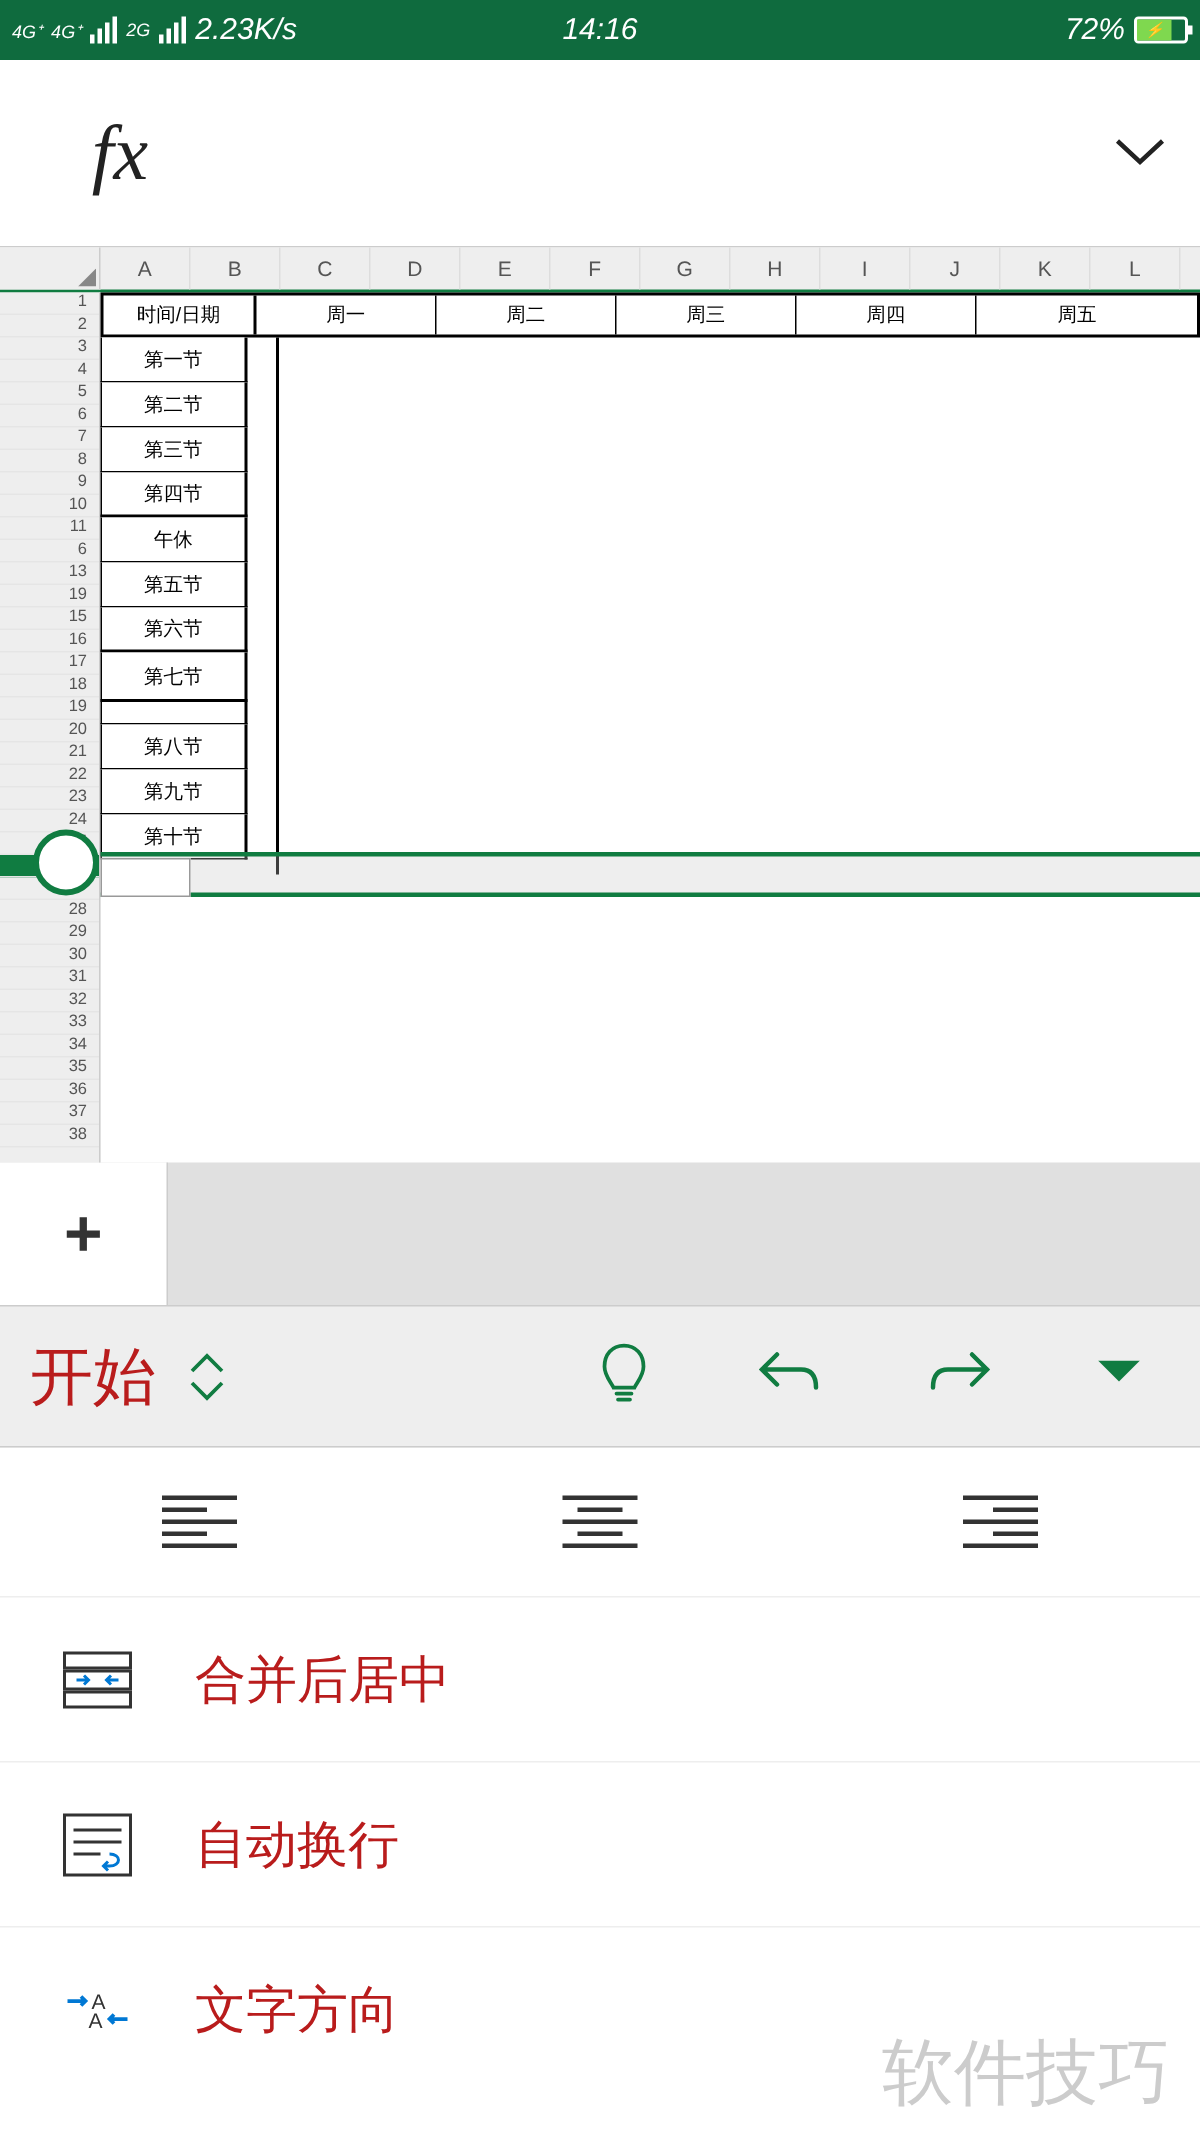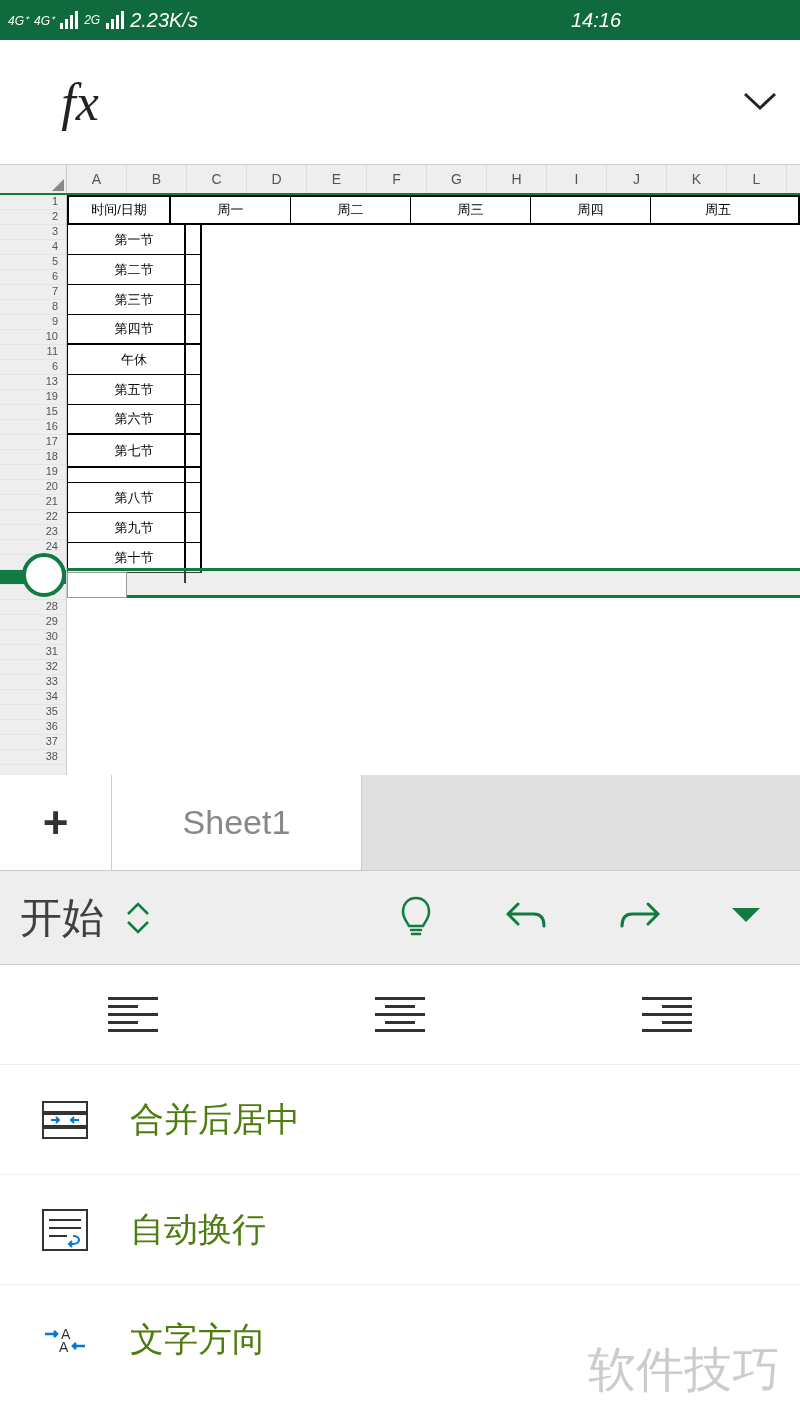--- a/index.html
+++ b/index.html
@@ -27,55 +27,55 @@
 .corner { width: 67px; background: #eee; border-right: 1px solid #ccc; display: flex; justify-content: flex-end; align-items: flex-end; padding: 2px; }
 .col-h { width: 60px; text-align: center; font-size: 14px; color: #555; border-right: 1px solid #ddd; line-height: 28px; }
 
 
 .grid-body { display: flex; height: 580px; position: relative; }
 .row-headers { width: 67px; background: #eee; border-right: 1px solid #ccc; }
 .row-h { height: 15px; text-align: right; padding-right: 8px; font-size: 11px; color: #555; border-bottom: 1px solid #e5e5e5; }
 .cells { flex: 1; position: relative; }
 .day-header-row { position: absolute; left: 0; top: 0; height: 30px; border: 2px solid #000; display: flex; }
 .day-col { border-right: 1px solid #000; display: flex; align-items: center; justify-content: center; font-size: 13px; }
-.period-col { position: absolute; left: 0; width: 135px; }
+.period-col { position: absolute; left: 0; width: 98px; }
 .period-cell { height: 30px; border: 1px solid #000; border-top: none; display: flex; align-items: center; justify-content: center; font-size: 13px; background: #fff; }
 .thick-bottom { border-bottom: 2px solid #000; }
 .thick-right { border-right: 2px solid #000 !important; }
 .thin-cell { height: 15px; }
 .vertical-line { position: absolute; width: 2px; background: #000; }
 
 
 .selection-row { position: absolute; left: 0; right: 0; height: 30px; border-top: 3px solid #107c41; border-bottom: 3px solid #107c41; background: rgba(200,200,200,0.3); }
 .selection-handle { position: absolute; width: 44px; height: 44px; border: 4px solid #107c41; border-radius: 50%; background: #fff; }
 .sel-cell { position: absolute; background: #fff; border: 1px solid #999; }
 .row-h.selected { background: #107c41; color: #fff; }
 
 
 .sheet-tabs { height: 95px; background: #e0e0e0; display: flex; align-items: stretch; }
 .add-sheet { width: 112px; background: #fff; display: flex; align-items: center; justify-content: center; font-size: 44px; font-weight: bold; color: #333; border-right: 1px solid #ccc; }
 .sheet-tab { width: 250px; background: #fff; display: flex; align-items: center; justify-content: center; font-size: 34px; color: #888; border-right: 1px solid #ccc; }
 
 
 .ribbon { height: 95px; background: #eee; display: flex; align-items: center; padding: 0 20px; border-top: 1px solid #ccc; border-bottom: 1px solid #ccc; }
-.ribbon-tab { color: #404040; font-size: 42px; margin-right: 20px; }
+.ribbon-tab { color: #b91c1c; font-size: 42px; margin-right: 20px; }
 .ribbon-chev { display: flex; flex-direction: column; gap: 2px; }
 .ribbon-icons { flex: 1; display: flex; justify-content: flex-end; gap: 70px; align-items: center; padding-right: 20px; }
 
 
 .align-row { height: 100px; display: flex; justify-content: space-around; align-items: center; border-bottom: 1px solid #eee; }
 .align-btn { display: flex; flex-direction: column; gap: 5px; width: 50px; }
 .align-line { height: 3px; background: #333; }
 
 
-.menu-item { height: 110px; display: flex; align-items: center; padding: 0 40px; gap: 40px; font-size: 34px; color: #4d7c0f; border-bottom: 1px solid #eee; }
+.menu-item { height: 110px; display: flex; align-items: center; padding: 0 40px; gap: 40px; font-size: 34px; color: #b91c1c; border-bottom: 1px solid #eee; }
 .menu-icon { width: 50px; height: 50px; display: flex; align-items: center; justify-content: center; }
 
 
-.watermark { position: absolute; bottom: 20px; right: 20px; font-size: 48px; color: #ccc; }
+.watermark { position: absolute; bottom: 8px; right: 20px; font-size: 48px; color: #ccc; }
 </style>
 </head>
 <body>
 
 <div class="status-bar">
   <div class="status-left">
     <span style="font-size:12px">4G⁺</span>
     <span style="font-size:12px">4G⁺</span>
     <span class="sig-icon">
       <span class="sig-bar" style="height:6px"></span>
@@ -86,20 +86,26 @@
     <span style="font-size:12px">2G</span>
     <span class="sig-icon">
       <span class="sig-bar" style="height:6px"></span>
         <span class="sig-bar" style="height:10px"></span>
         <span class="sig-bar" style="height:14px"></span>
         <span class="sig-bar" style="height:18px"></span>
     </span>
     <span>2.23K/s</span>
   </div>
   <div class="status-center">14:16</div>
+  <div class="status-right">
+    <span>72%</span>
+    <span class="battery">
+        <span class="battery-fill">⚡</span>
+      </span>
+  </div>
 </div>
 
 <div class="formula-bar">
   <div class="fx-label">fx</div>
   <div class="fx-input"></div>
   <div class="fx-chevron">
     <svg width="34" height="20" viewBox="0 0 34 20">
         <path d="M2 2 L17 16 L32 2" stroke="#222" stroke-width="3" fill="none"></path>
       </svg>
   </div>
@@ -199,21 +205,20 @@
     <div class="selection-row" style="top:373px">
       <div class="sel-cell" style="left:0; width:60px; height:26px; top:1px;"></div>
     </div>
     <div class="selection-handle" style="left:-45px; top:358px"></div>
 
   </div>
 </div>
 
 <div class="sheet-tabs">
   <div class="add-sheet">+</div>
-  <div class="sheet-tab">Sheet1</div>
 </div>
 
 <div class="ribbon">
   <div class="ribbon-tab">开始</div>
   <div class="ribbon-chev">
     <svg width="28" height="36" viewBox="0 0 28 36">
       <path d="M4 14 L14 4 L24 14" stroke="#107c41" stroke-width="2.5" fill="none"></path>
       <path d="M4 22 L14 32 L24 22" stroke="#107c41" stroke-width="2.5" fill="none"></path>
     </svg>
   </div>

